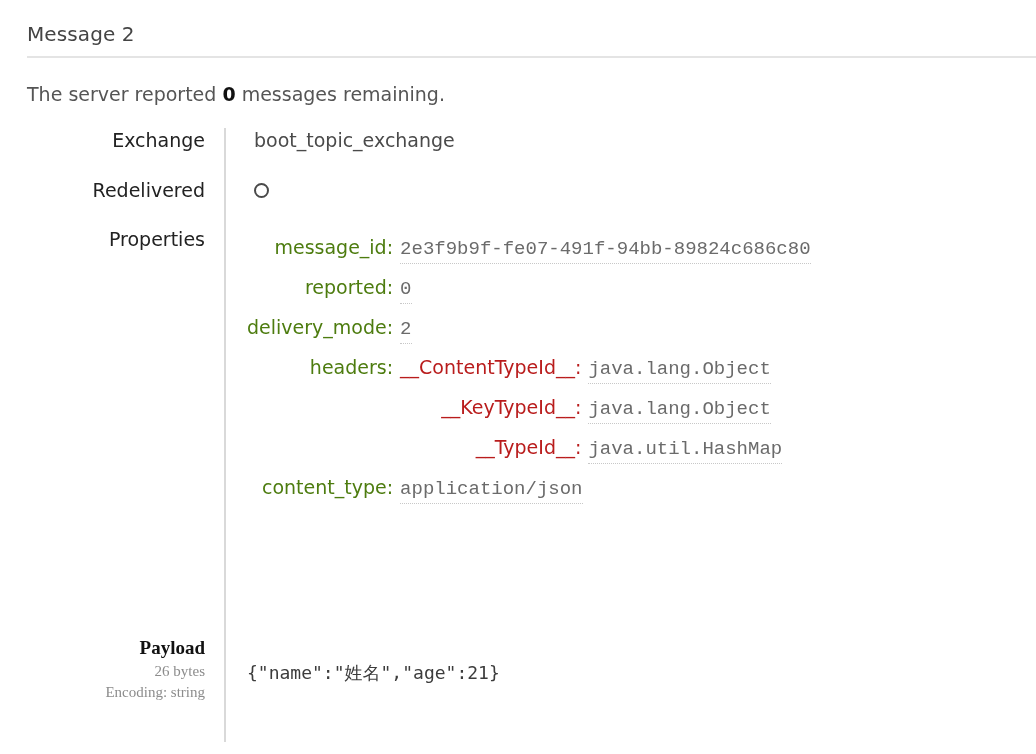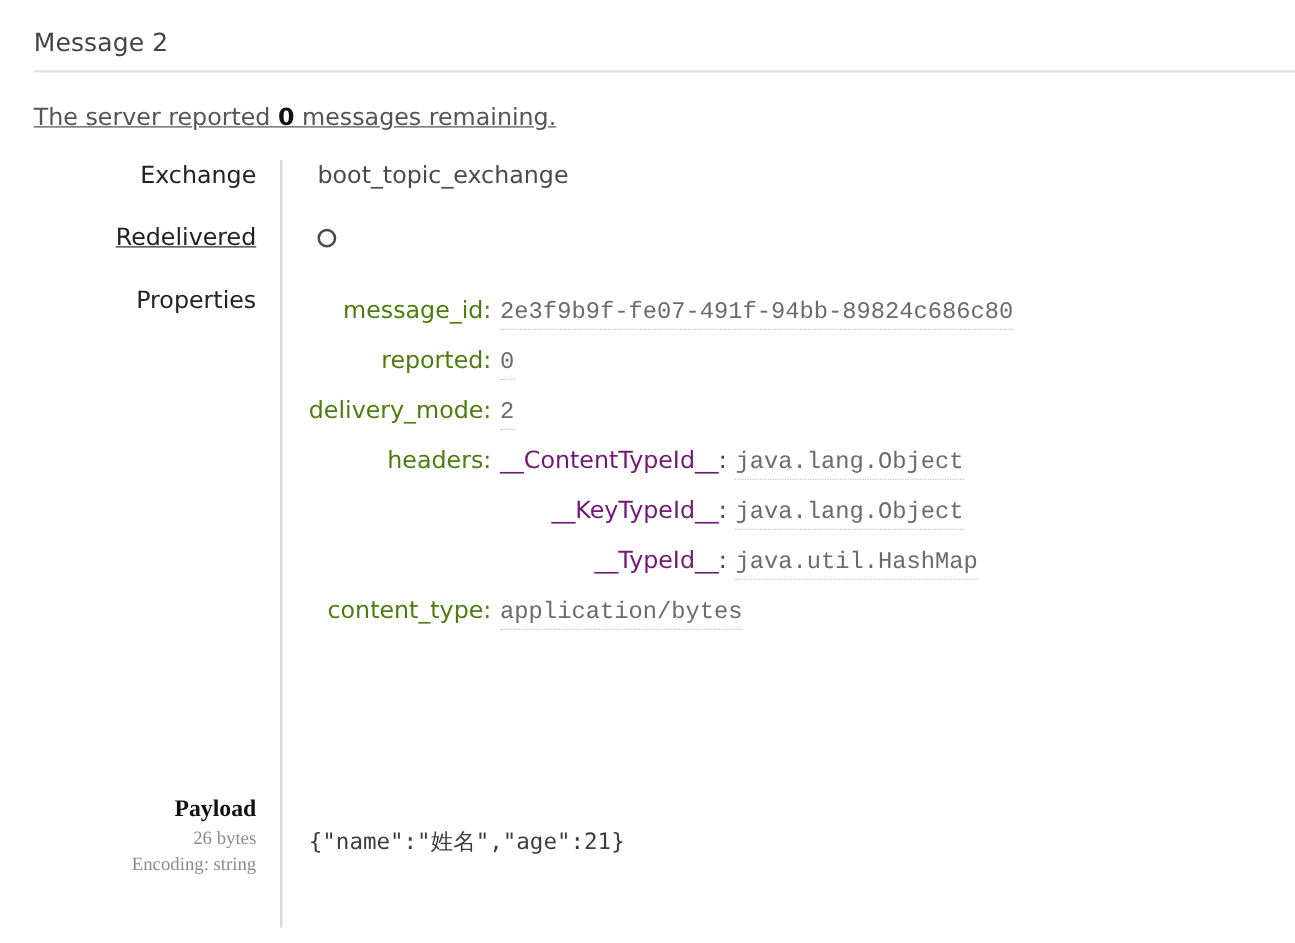--- a/index.html
+++ b/index.html
@@ -37,21 +37,20 @@
   }
 
   
   .server-line {
     position: absolute;
     left: 27px;
     top: 83px;
     font-size: 19px;
     color: #555555;
     white-space: nowrap;
-    text-decoration: underline;
   }
   .server-line .count {
     color: #111111;
     font-weight: 700;
   }
 
   
   .fields {
     position: absolute;
     left: 0;
@@ -83,21 +82,21 @@
   }
   .field-value {
     margin-left: 49px;
     font-size: 19px;
     color: #4a4a4a;
     line-height: 24px;
   }
 
   .row-exchange   { margin-top: 0px; }
   .row-routing    { margin-top: 25px; }
-  .row-redeliv    { margin-top: 26px; text-decoration: underline; }
+  .row-redeliv    { margin-top: 26px; }
   .row-props      { margin-top: 24px; }
 
   
   .circle-icon {
     display: inline-block;
     width: 15px;
     height: 15px;
     border: 2px solid #4a4a4a;
     border-radius: 50%;
     box-sizing: border-box;
@@ -135,21 +134,21 @@
   }
 
   
   .headers-table {
     border-collapse: collapse;
   }
   .headers-table td { padding: 0; vertical-align: top; }
   .hdr-key {
     text-align: right;
     font-size: 19px;
-    color: #701a75;
+    color: #b91c1c;
     line-height: 40px;
     white-space: nowrap;
     padding-right: 7px !important;
   }
   .hdr-val {
     font-size: 19px;
     color: #6b6b6b;
     line-height: 40px;
     white-space: nowrap;
   }
@@ -250,21 +249,21 @@
               <tr>
                 <td class="hdr-key">__TypeId__:</td>
                 <td class="hdr-val"><span class="dotted">java.util.HashMap</span></td>
               </tr>
             </tbody>
                 </table>
           </td>
         </tr>
         <tr>
           <td class="prop-key">content_type:</td>
-          <td class="prop-val"><span class="dotted">application/bytes</span></td>
+          <td class="prop-val"><span class="dotted">application/json</span></td>
         </tr>
       </tbody>
         </table>
     </div>
   </div>
 
 </div>
 
 <div class="payload-row">
   <div class="payload-label-col">

